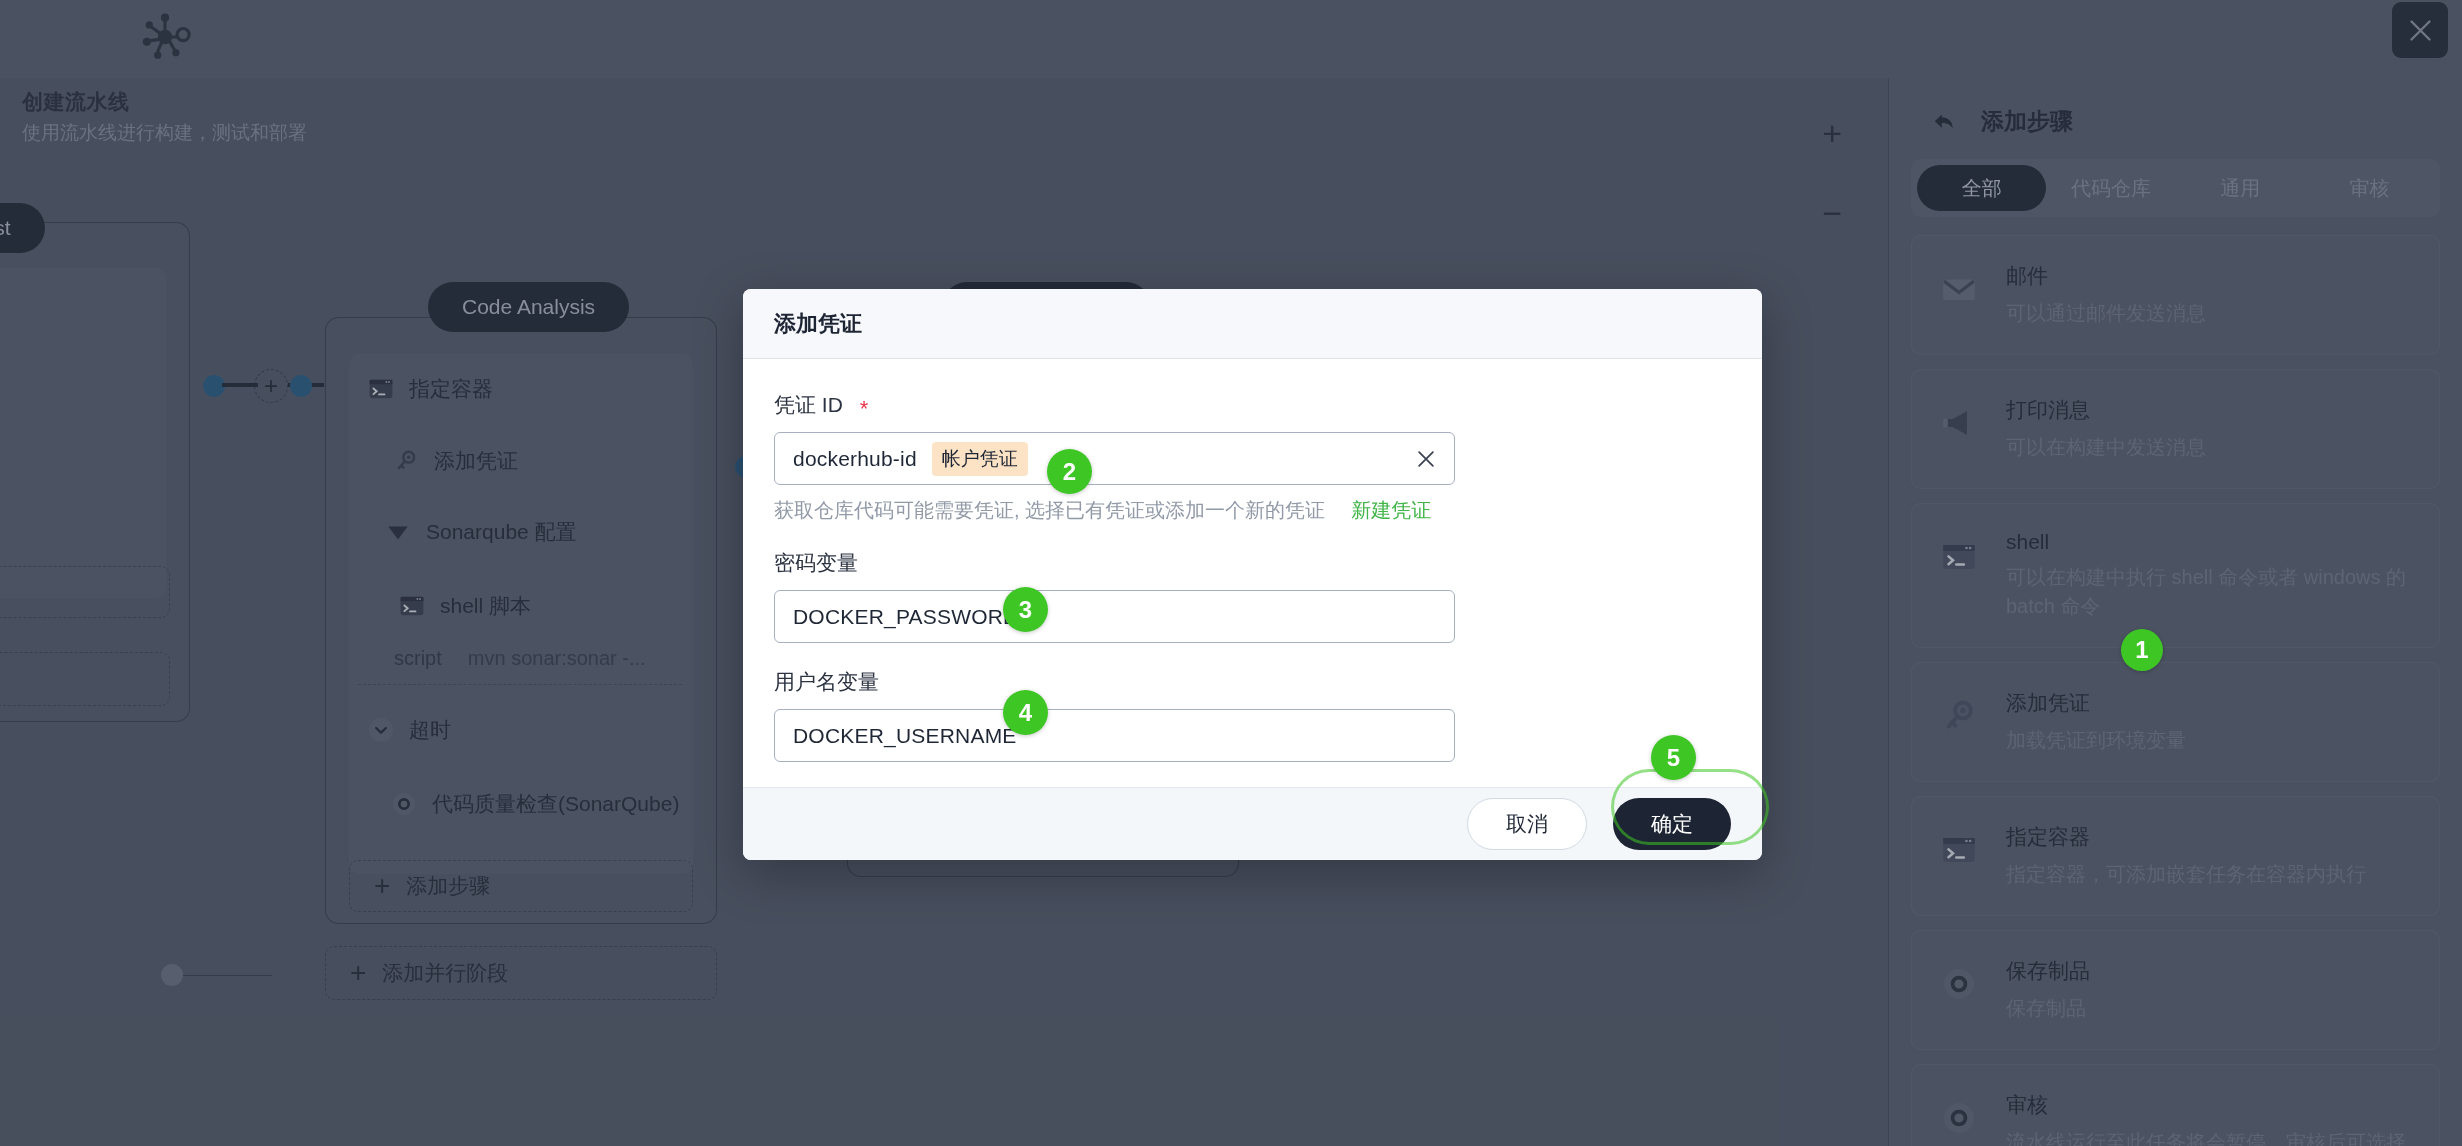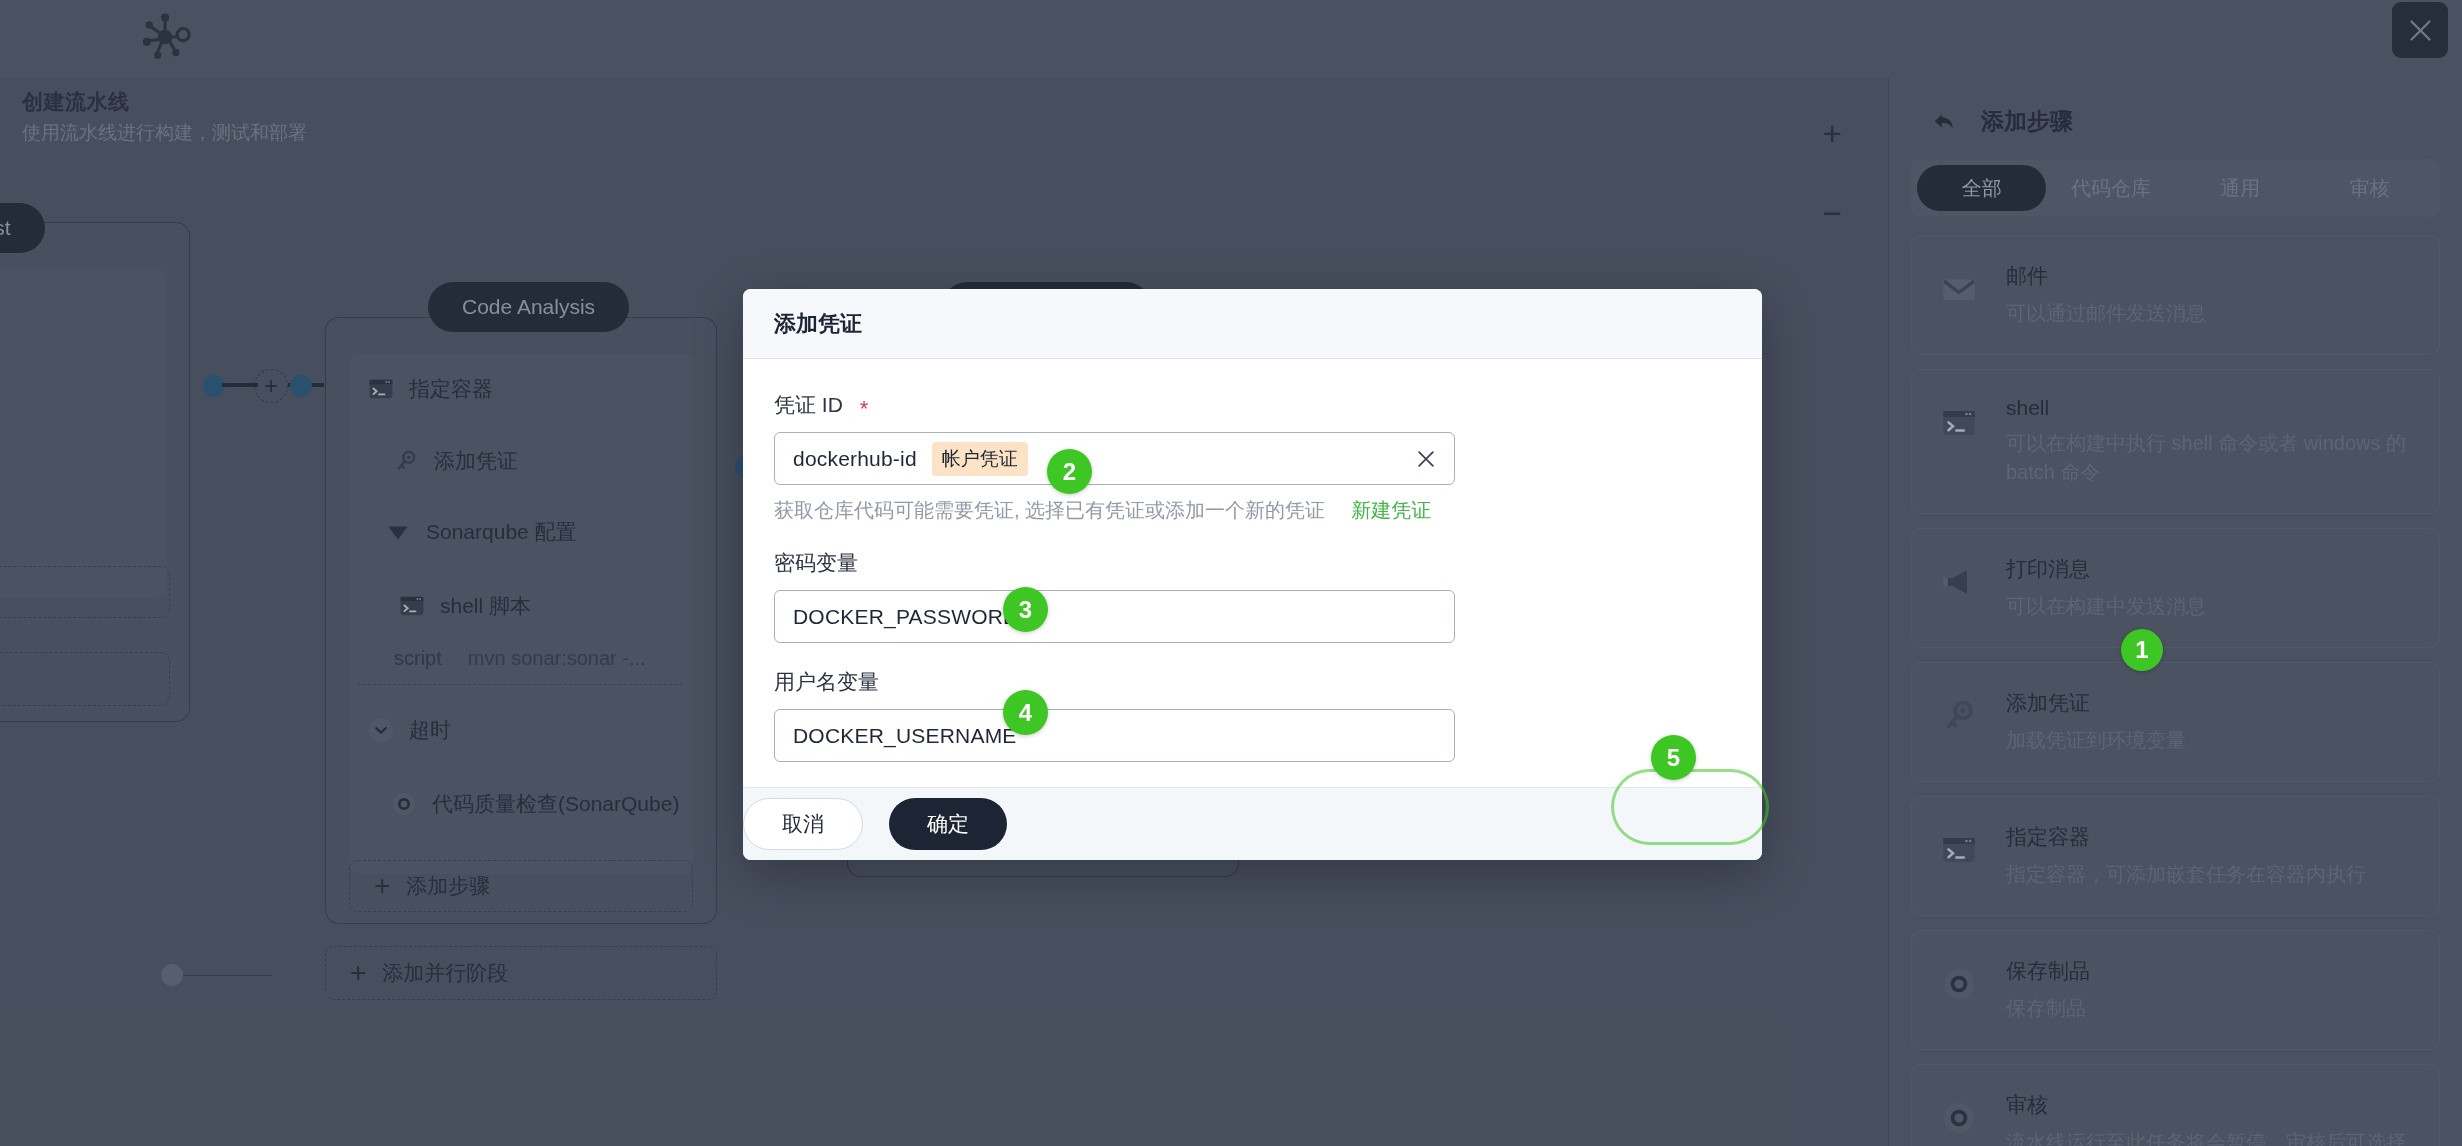--- a/index.html
+++ b/index.html
@@ -118,21 +118,21 @@
   }
   #dlg-head {
     height: 97px; background:#f6f8fb; border-bottom:1px solid #dfe4ec;
     border-radius: 8px 8px 0 0; display:flex; align-items:center; padding-left: 31px;
   }
   #dlg-title { font-size: 22px; font-weight:700; color:#1d2433; }
   #dlg-body { flex:1; padding: 32px 31px 0 31px; position:relative; }
   #dlg-foot {
     height: 100px; background:#f4f7fa; border-top:1px solid #e4e9f0;
     border-radius: 0 0 8px 8px;
-    display:flex; align-items:center; gap: 26px; padding-right: 31px;
+    display:flex; align-items:center; justify-content:flex-end; gap: 26px; padding-right: 31px;
   }
 
   .f-label { font-size: 21px; color:#2b3241; margin-bottom: 13px; display:flex; align-items:center; gap:17px;}
   .req { color:#e8384f; font-size: 22px; line-height: 1; position:relative; top:4px;}
   .f-input {
     width: 681px; height: 53px; border:1px solid #a7b0c0; border-radius: 6px;
     display:flex; align-items:center; padding: 0 18px; background:#fff; position:relative;
     cursor:text;
   }
   .f-input .val { font-size: 21px; color:#1f2736; letter-spacing:.2px; }
@@ -346,45 +346,45 @@
             </svg>
         </span>
         <span class="rp-txt">
           <span class="rp-name">邮件</span>
           <span class="rp-desc">可以通过邮件发送消息</span>
         </span>
       </div>
 
       <div class="rp-item">
         <span class="rp-ic">
+          <svg viewBox="0 0 24 24" width="38" height="38">
+              <path d="M4 9.5h4l9-5v15l-9-5H4z" fill="#3f4759"></path>
+              <rect x="2" y="9" width="3" height="6" rx="1.2" fill="#6b7385"></rect>
+            </svg>
+        </span>
+        <span class="rp-txt">
+          <span class="rp-name">打印消息</span>
+          <span class="rp-desc">可以在构建中发送消息</span>
+        </span>
+      </div>
+
+      <div class="rp-item">
+        <span class="rp-ic">
           <svg viewBox="0 0 24 24" width="36" height="36">
               <rect x="1.5" y="4" width="21" height="16" rx="2.2" fill="#4d5568"></rect>
               <rect x="1.5" y="4" width="21" height="4" fill="#3a4254"></rect>
               <circle cx="17" cy="6" r="0.9" fill="#9aa2b1"></circle>
               <circle cx="19.4" cy="6" r="0.9" fill="#9aa2b1"></circle>
               <path d="M5 11.6l3 2.6-3 2.6" stroke="#dfe3ea" stroke-width="1.7" fill="none" stroke-linecap="round"></path>
               <path d="M10.2 17h5" stroke="#dfe3ea" stroke-width="1.7" stroke-linecap="round"></path>
             </svg>
         </span>
         <span class="rp-txt">
           <span class="rp-name">shell</span>
           <span class="rp-desc">可以在构建中执行 shell 命令或者 windows 的 batch 命令</span>
-        </span>
-      </div>
-
-      <div class="rp-item">
-        <span class="rp-ic">
-          <svg viewBox="0 0 24 24" width="38" height="38">
-              <path d="M4 9.5h4l9-5v15l-9-5H4z" fill="#3f4759"></path>
-              <rect x="2" y="9" width="3" height="6" rx="1.2" fill="#6b7385"></rect>
-            </svg>
-        </span>
-        <span class="rp-txt">
-          <span class="rp-name">打印消息</span>
-          <span class="rp-desc">可以在构建中发送消息</span>
         </span>
       </div>
 
       <div class="rp-item">
         <span class="rp-ic">
           <svg viewBox="0 0 24 24" width="38" height="38">
               <circle cx="14.5" cy="8.5" r="5" fill="none" stroke="#4a melhor" stroke-width="0"></circle>
               <circle cx="14.5" cy="8.5" r="5" fill="none" stroke="#4b5366" stroke-width="2.4"></circle>
               <circle cx="14.5" cy="8.5" r="1.7" fill="#4b5366"></circle>
               <path d="M11 12.2L5.5 18.6" stroke="#4b5366" stroke-width="2.4" stroke-linecap="round"></path>

